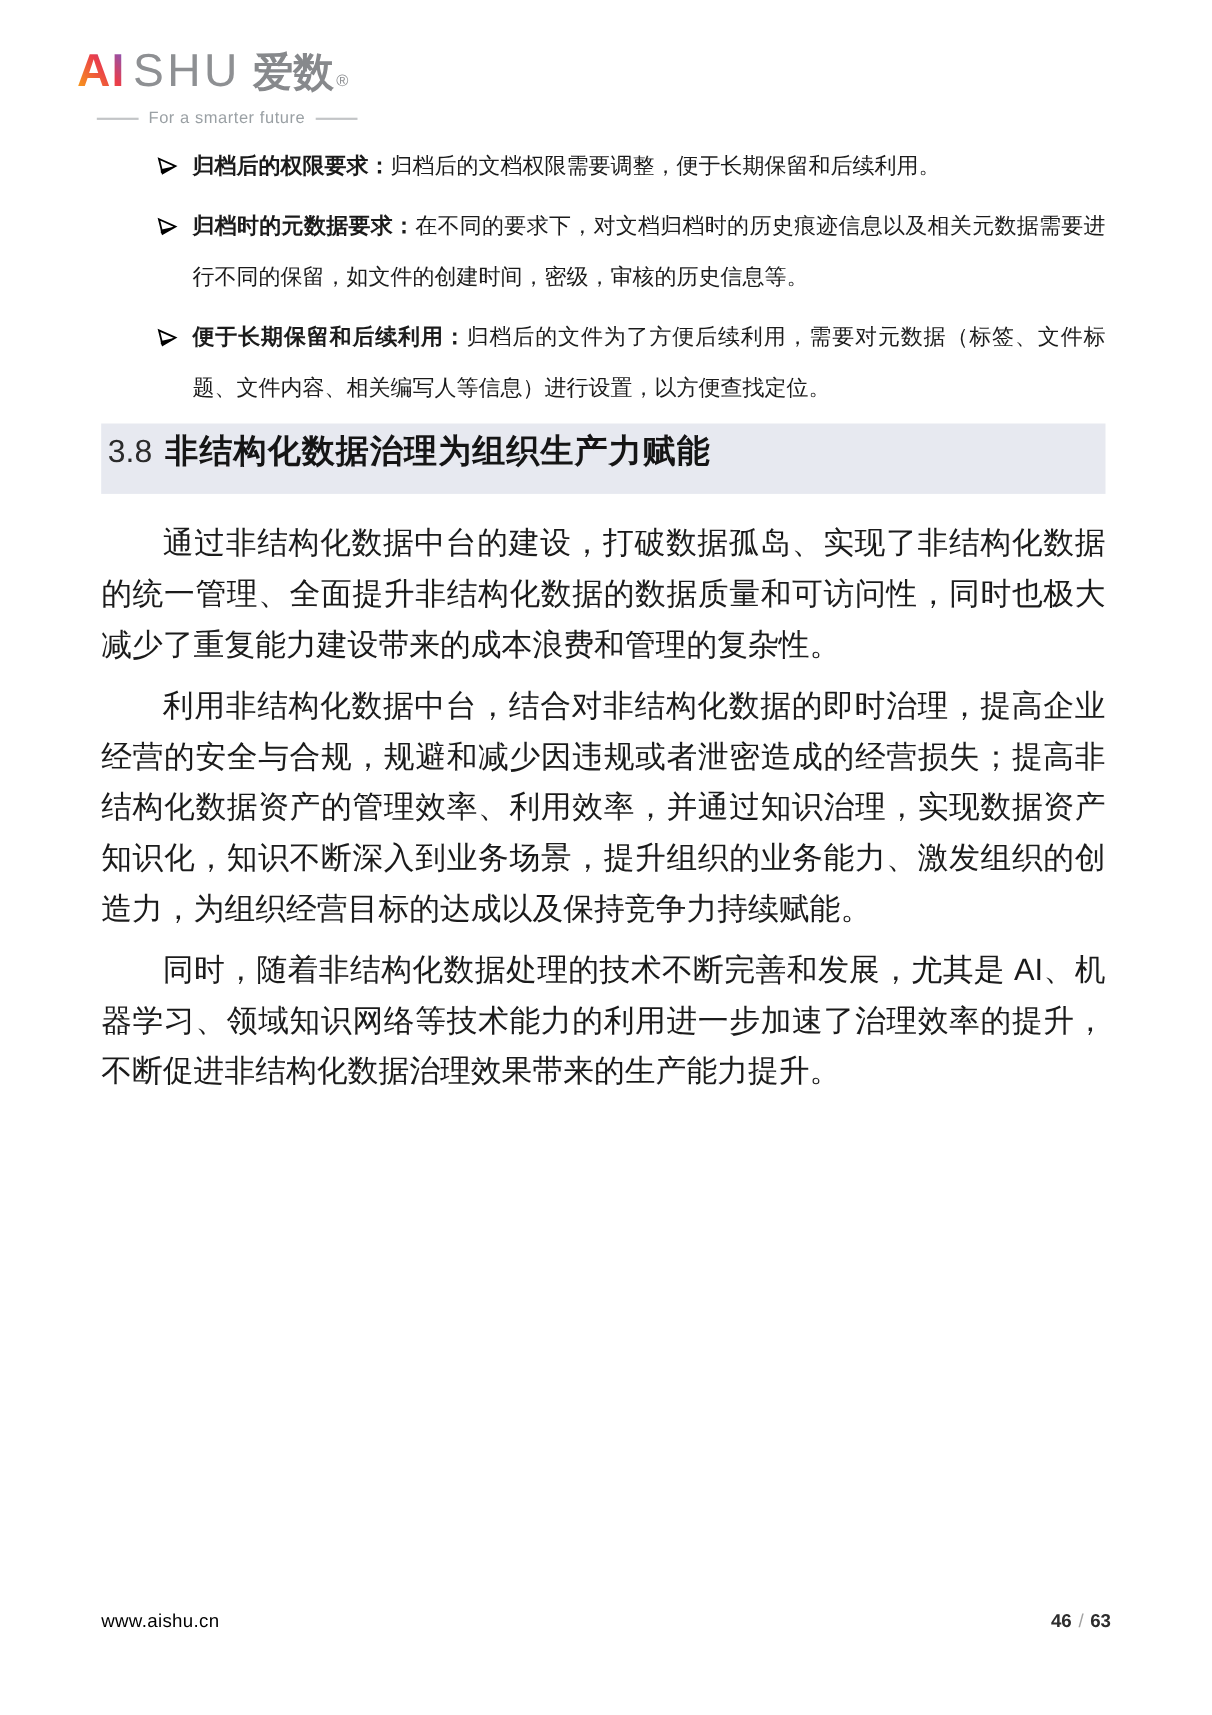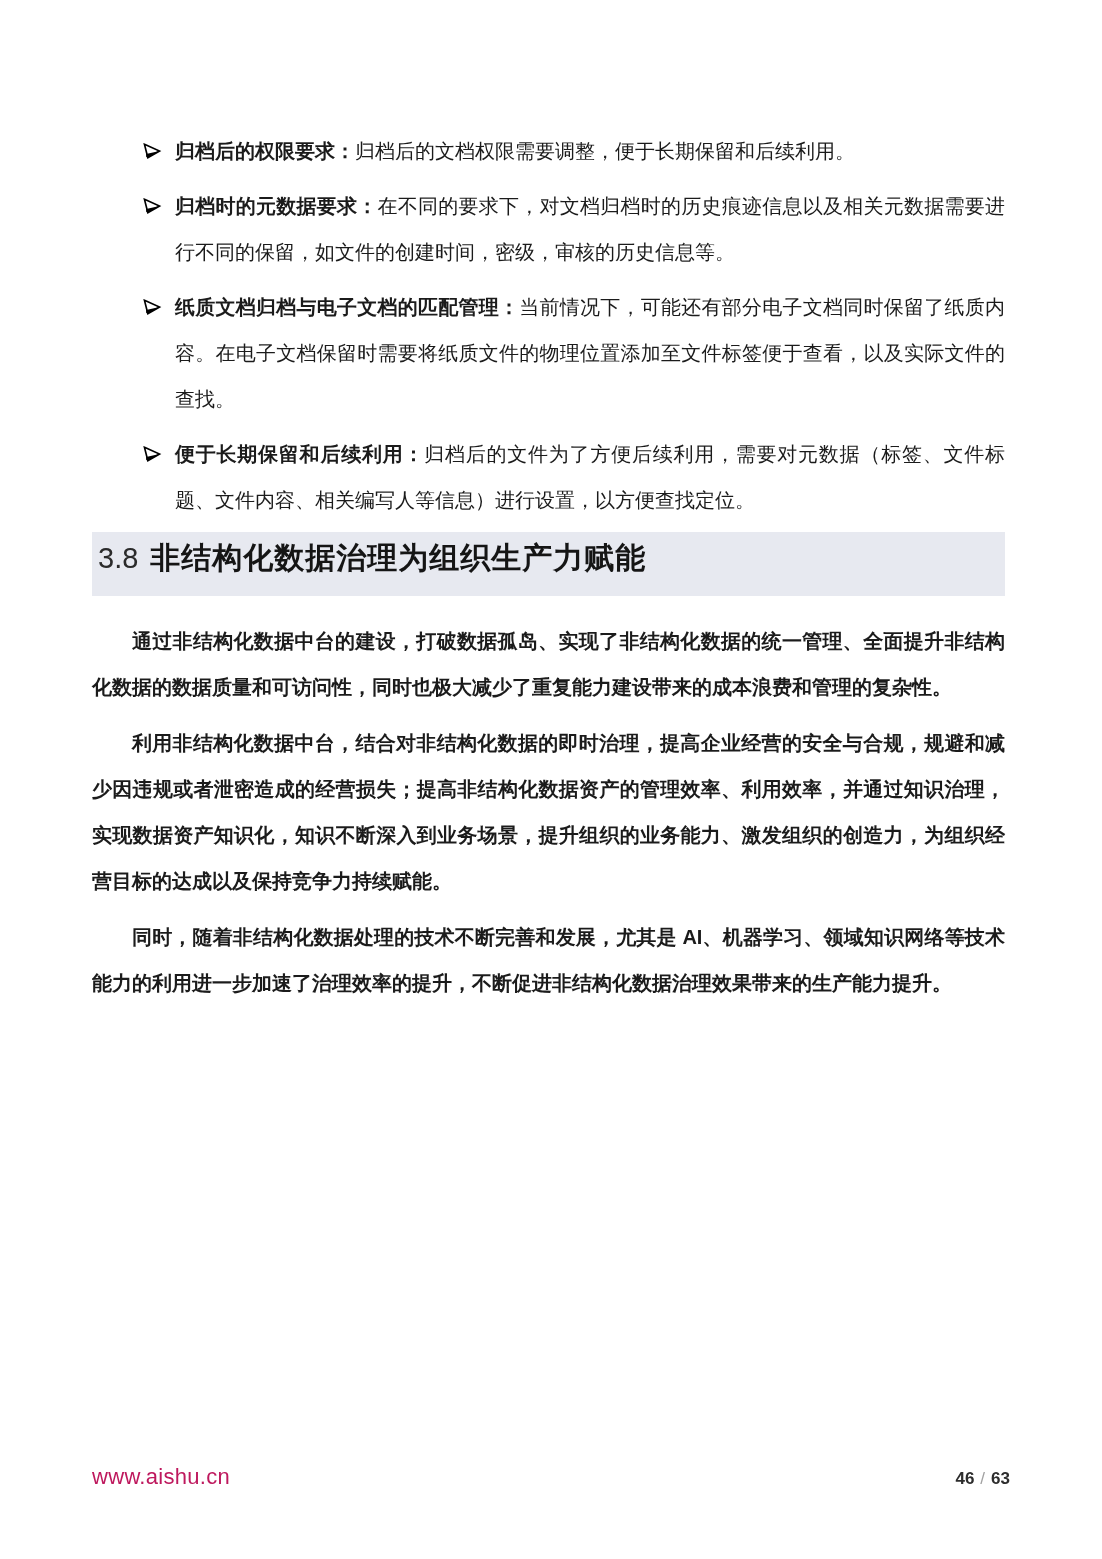--- a/index.html
+++ b/index.html
@@ -56,68 +56,73 @@
     white-space: nowrap;
     overflow: hidden;
   }
   .sec-num { font-size: 29px; font-weight: 400; color: #2b2b2b; margin-right: 12px; }
   .sec-title { font-size: 30px; font-weight: 700; color: #151515; letter-spacing: 1px; }
 
   .paragraphs p {
     margin: 0;
     padding: 0;
     margin-top: 10px;
-    font-size: 20px;
+    font-size: 28px;
     line-height: 46px;
     text-align: justify;
     text-indent: 2em;
     color: #1b1b1b;
-    font-weight: bold;
   }
   .paragraphs p:first-child { margin-top: 22px; }
 
   
   .footer {
     position: absolute;
     left: 92px; right: 92px; top: 1464px;
     display: flex; justify-content: space-between; align-items: baseline;
   }
-  .footer-url { font-size: 22px; color: #be185d; letter-spacing: 0.3px; }
+  .footer-url { font-size: 17px; color: #000000; letter-spacing: 0.3px; }
   .footer-page { font-size: 17px; font-weight: 700; color: #2d2d2d; }
   .page-sep { color: #a2a2a2; font-weight: 400; padding: 0 6px; }
 </style>
 </head>
 <body>
 
 <div class="page">
 
+  <div class="header">
+    <div class="logo-row">
+      <span class="logo-ai">AI</span>
+      <span class="logo-shu">SHU</span>
+      <span class="logo-cn">爱数</span>
+      <span class="logo-reg">®</span>
+    </div>
+    <div class="tagline">
+      <span class="tl-line"></span>
+      <span class="tl-text">For a smarter future</span>
+      <span class="tl-line"></span>
+    </div>
+  </div>
 
   <div class="content">
 
     <ul class="bullets">
       <li>
         <svg class="bullet-arrow" viewBox="0 0 24 24">
           <polygon points="3,4 21,12 7,20" fill="#ffffff" stroke="#000000" stroke-width="2" stroke-linejoin="miter"></polygon>
           <polygon points="5,15.5 21,12 7,20 5,19" fill="#000000"></polygon>
         </svg>
         <span class="b-label">归档后的权限要求：</span><span>归档后的文档权限需要调整，便于长期保留和后续利用。</span>
       </li>
       <li>
         <svg class="bullet-arrow" viewBox="0 0 24 24">
           <polygon points="3,4 21,12 7,20" fill="#ffffff" stroke="#000000" stroke-width="2" stroke-linejoin="miter"></polygon>
           <polygon points="5,15.5 21,12 7,20 5,19" fill="#000000"></polygon>
         </svg>
         <span class="b-label">归档时的元数据要求：</span><span>在不同的要求下，对文档归档时的历史痕迹信息以及相关元数据需要进行不同的保留，如文件的创建时间，密级，审核的历史信息等。</span>
-      </li>
-      <li>
-        <svg class="bullet-arrow" viewBox="0 0 24 24">
-          <polygon points="3,4 21,12 7,20" fill="#ffffff" stroke="#000000" stroke-width="2" stroke-linejoin="miter"></polygon>
-          <polygon points="5,15.5 21,12 7,20 5,19" fill="#000000"></polygon>
-        </svg>
-        <span class="b-label">纸质文档归档与电子文档的匹配管理：</span><span>当前情况下，可能还有部分电子文档同时保留了纸质内容。在电子文档保留时需要将纸质文件的物理位置添加至文件标签便于查看，以及实际文件的查找。</span>
       </li>
       <li>
         <svg class="bullet-arrow" viewBox="0 0 24 24">
           <polygon points="3,4 21,12 7,20" fill="#ffffff" stroke="#000000" stroke-width="2" stroke-linejoin="miter"></polygon>
           <polygon points="5,15.5 21,12 7,20 5,19" fill="#000000"></polygon>
         </svg>
         <span class="b-label">便于长期保留和后续利用：</span><span>归档后的文件为了方便后续利用，需要对元数据（标签、文件标题、文件内容、相关编写人等信息）进行设置，以方便查找定位。</span>
       </li>
     </ul>
 

